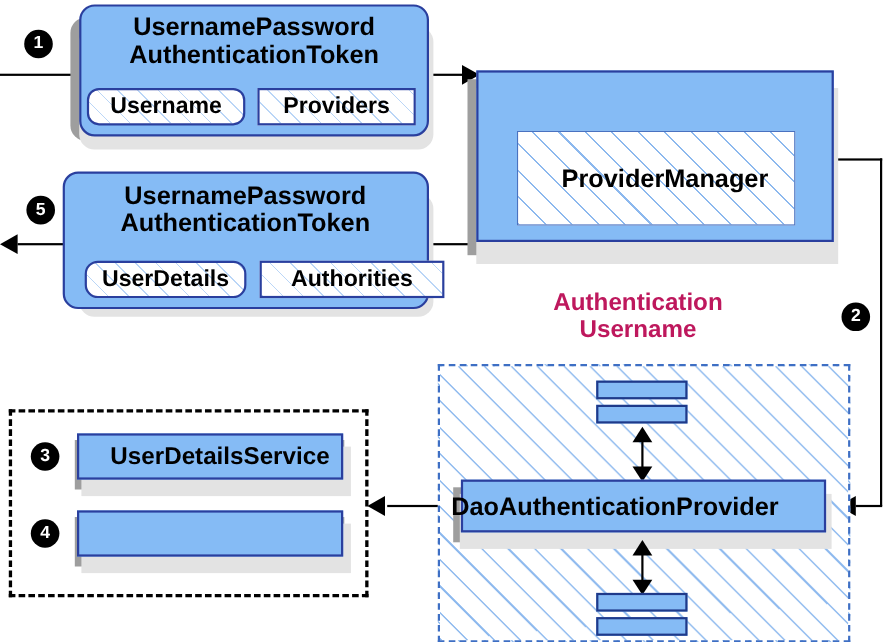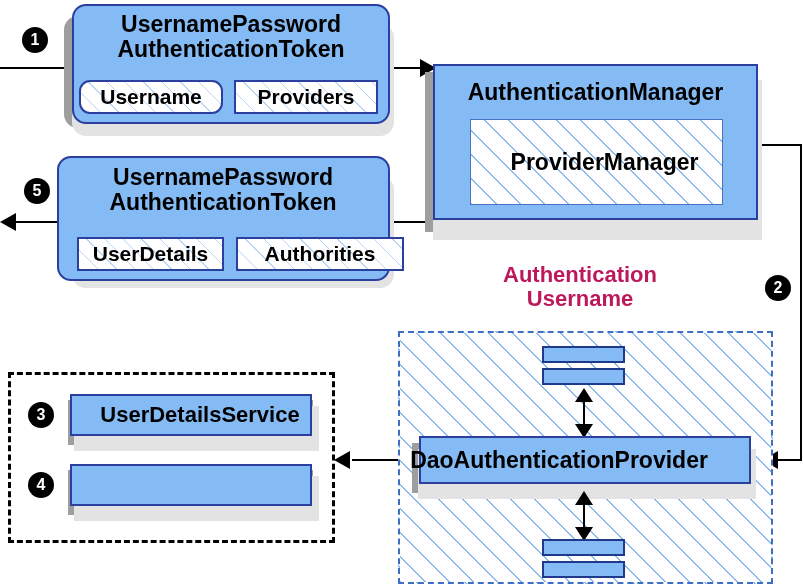--- a/index.html
+++ b/index.html
@@ -112,32 +112,31 @@
   </div>
   <div class="chip" style="left:79px;top:80px;width:144px;height:34px;font-size:21px;border-radius:11px;">Username</div>
   <div class="chip" style="left:234px;top:80px;width:144px;height:34px;font-size:21px;">Providers</div>
 
   <div class="badge" style="left:22px;top:27px;">1</div>
 
   <div class="shadow-a" style="left:425px;top:72px;width:329px;height:160px;"></div>
   <div class="shadow-b" style="left:433px;top:80px;width:329px;height:160px;"></div>
 
   <div class="node blue" style="left:433px;top:64px;width:325px;height:156px;"></div>
-  <div class="lbl" style="left:437px;top:74px;width:317px;height:36px;font-size:23px;">AuthenticationManager</div>
   <div class="hatchpanel" style="left:470px;top:119px;width:253px;height:86px;font-size:23px;">ProviderManager</div>
 
   <div class="shadow-a" style="left:64px;top:168px;width:322px;height:112px;border-radius:14px;"></div>
   <div class="shadow-b" style="left:72px;top:176px;width:322px;height:112px;border-radius:14px;"></div>
 
   <div class="node blue token" style="left:57px;top:156px;width:333px;height:125px;"></div>
   <div class="lbl" style="left:63px;top:161px;width:320px;height:58px;font-size:23px;flex-direction:column;">
     <span>UsernamePassword</span>
     <span>AuthenticationToken</span>
   </div>
-  <div class="chip" style="left:77px;top:237px;width:147px;height:34px;font-size:21px;">UserDetails</div>
+  <div class="chip" style="left:77px;top:237px;width:147px;height:34px;font-size:21px;border-radius:12px;">UserDetails</div>
   <div class="chip" style="left:236px;top:237px;width:168px;height:34px;font-size:21px;">Authorities</div>
 
   <div class="badge" style="left:24px;top:178px;">5</div>
 
   <div class="region-title" style="left:455px;top:263px;width:250px;font-size:22px;">
     <div>Authentication</div>
     <div>Username</div>
   </div>
 
   <div class="badge" style="left:765px;top:275px;">2</div>

